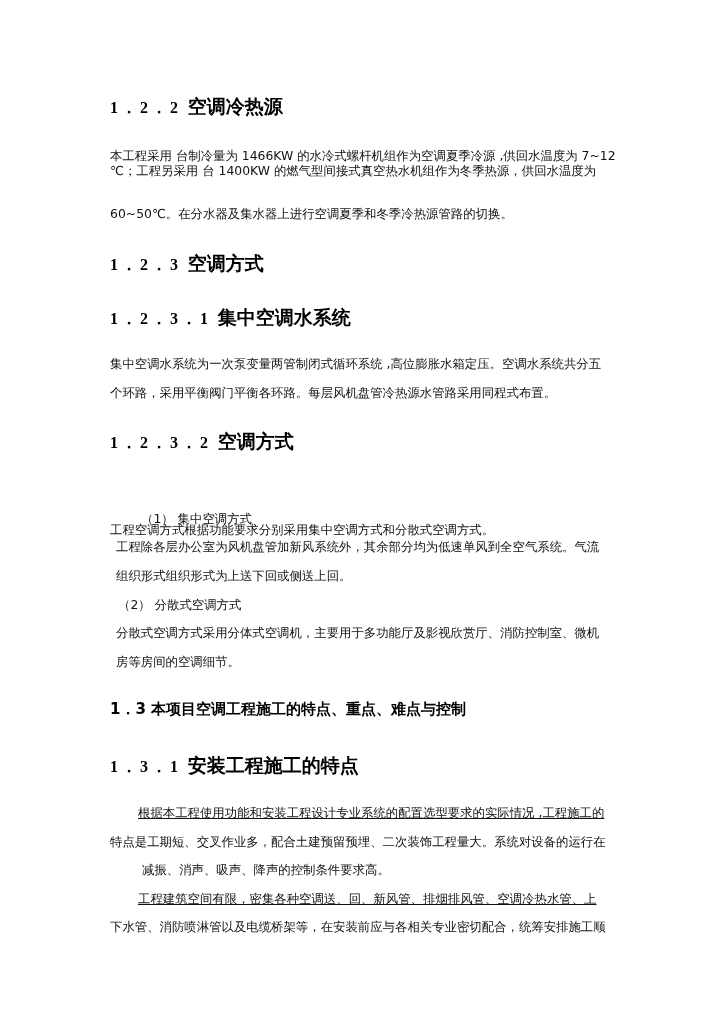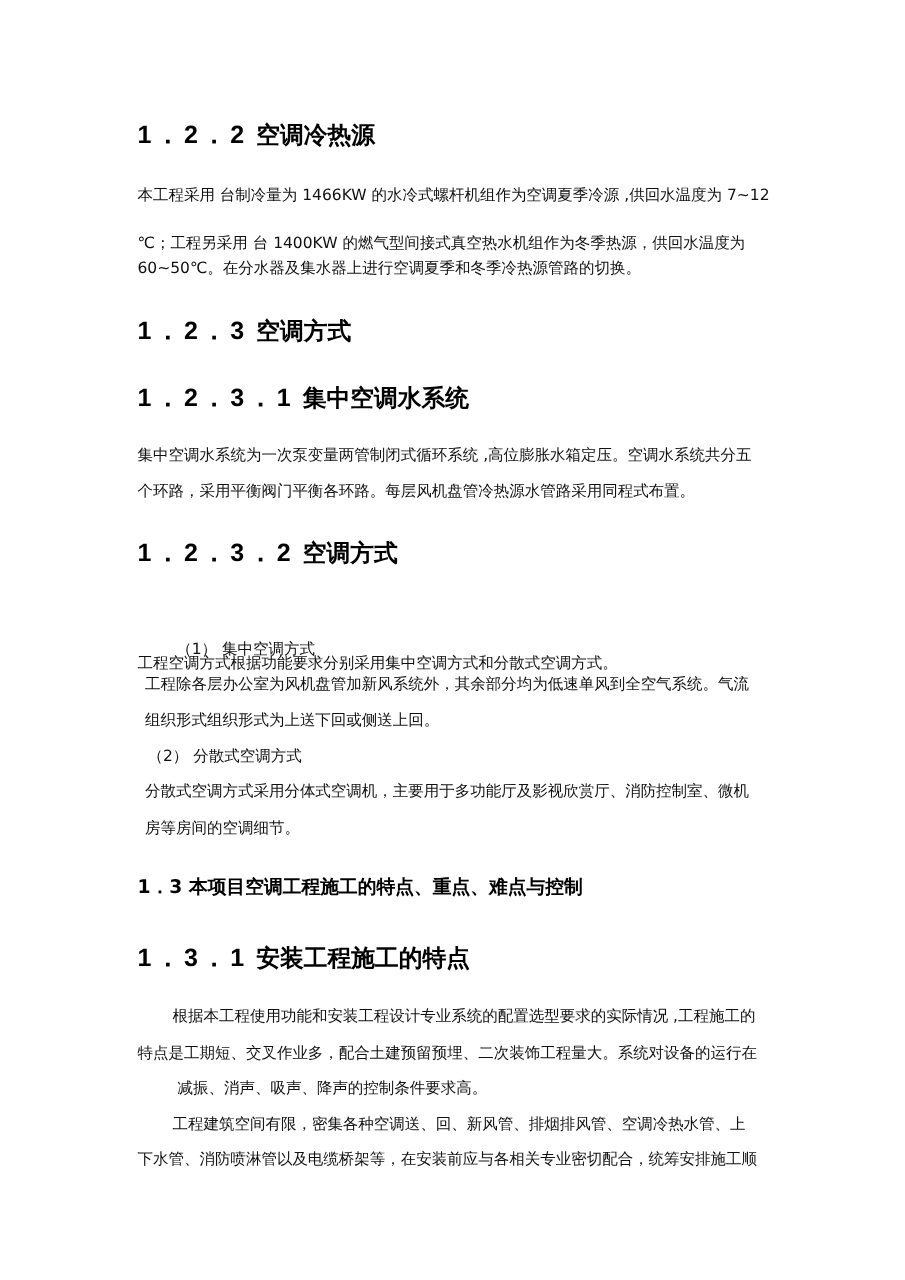--- a/index.html
+++ b/index.html
@@ -1,38 +1,38 @@
 <!DOCTYPE html>
 <html><head>
   <meta charset="utf-8">
   <style>
     html, body { margin: 0; padding: 0; background: #ffffff; }
     body { width: 724px; height: 1024px; overflow: hidden; position: relative;
            font-family: "DejaVu Sans", "Liberation Sans", sans-serif; color: #111; }
     .page { position: absolute; left: 0; top: 0; width: 724px; height: 1024px; background: #fff; }
     .h { position: absolute; left: 110px; font-weight: bold; white-space: nowrap; color: #000; }
     .h2 { font-size: 19px; letter-spacing: 0px; }
-    .h2 .num { font-family: Liberation Sans, sans-serif; font-size: 20px; letter-spacing: 3px; }
+    .h2 .num { font-family: Liberation Serif, serif; font-size: 16px; letter-spacing: 3px; }
     .h1 { font-size: 15px; }
     .p { position: absolute; left: 110px; width: 506px; font-size: 12.4px; white-space: nowrap; color: #111; }
     .p.ind1 { left: 116px; }
-    .p.ind2 { left: 138px; }
+    .p.ind2 { left: 138px; text-decoration: underline; }
     .p.lbl { left: 118px; }
   </style>
 </head>
 <body>
 
 <div class="page">
 
   <div class="h h2" style="top:94px;">
     <span class="num">1．2．2</span>
     <span>空调冷热源</span>
   </div>
   <div class="p" style="top:148px;">本工程采用  台制冷量为 1466KW 的水冷式螺杆机组作为空调夏季冷源 ,供回水温度为 7~12</div>
-  <div class="p" style="top:186px;">℃；工程另采用  台  1400KW  的燃气型间接式真空热水机组作为冬季热源，供回水温度为</div>
+  <div class="p" style="top:163px;">℃；工程另采用  台  1400KW  的燃气型间接式真空热水机组作为冬季热源，供回水温度为</div>
   <div class="p" style="top:206px;">60~50℃。在分水器及集水器上进行空调夏季和冬季冷热源管路的切换。</div>
 
   <div class="h h2" style="top:251px;">
     <span class="num">1．2．3</span>
     <span>空调方式</span>
   </div>
 
   <div class="h h2" style="top:305px;text-align:right;">
     <span class="num">1．2．3．1</span>
     <span>集中空调水系统</span>

